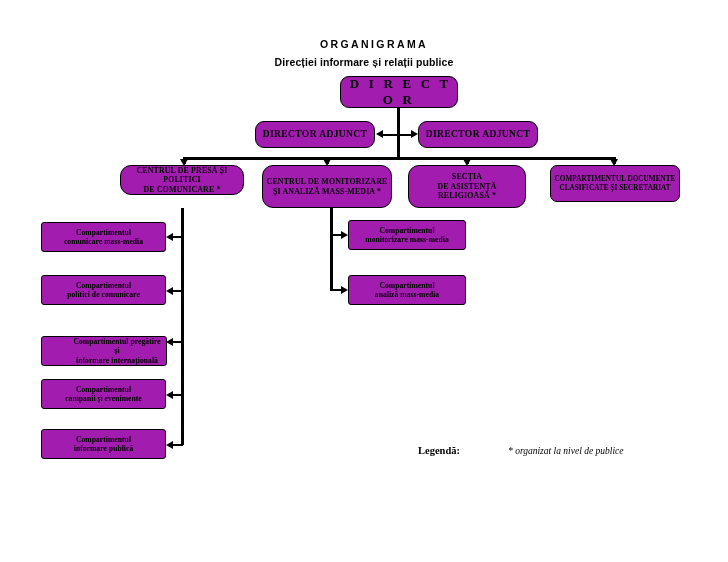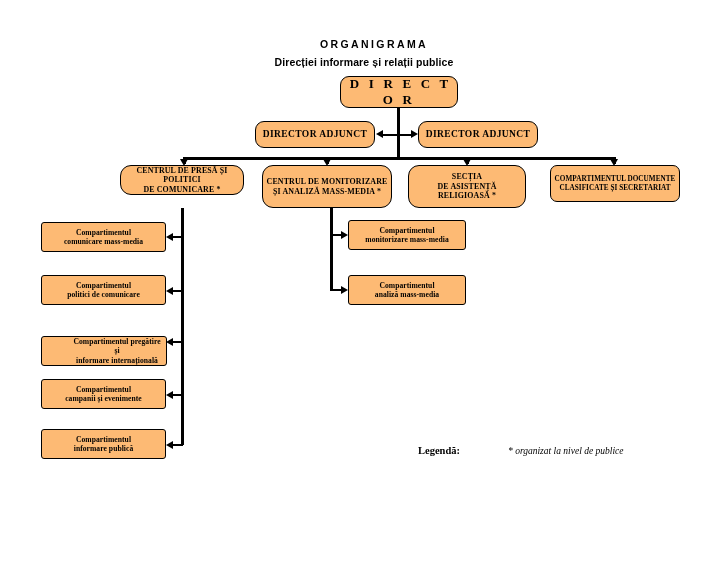--- a/index.html
+++ b/index.html
@@ -38,21 +38,21 @@
     font-weight: bold;
     font-size: 10.5px;
     letter-spacing: 0.1px;
   }
 
   
   .node {
     position: absolute;
     box-sizing: border-box;
     border: 1px solid #000000;
-    background: #fdba74;
+    background: #a21caf;
     display: flex;
     align-items: center;
     justify-content: center;
     text-align: center;
     font-family: "Liberation Serif", serif;
     font-weight: bold;
     line-height: 1.22;
     z-index: 3;
   }
   .node .txt { display: block; width: 100%; padding: 0 3px; }

